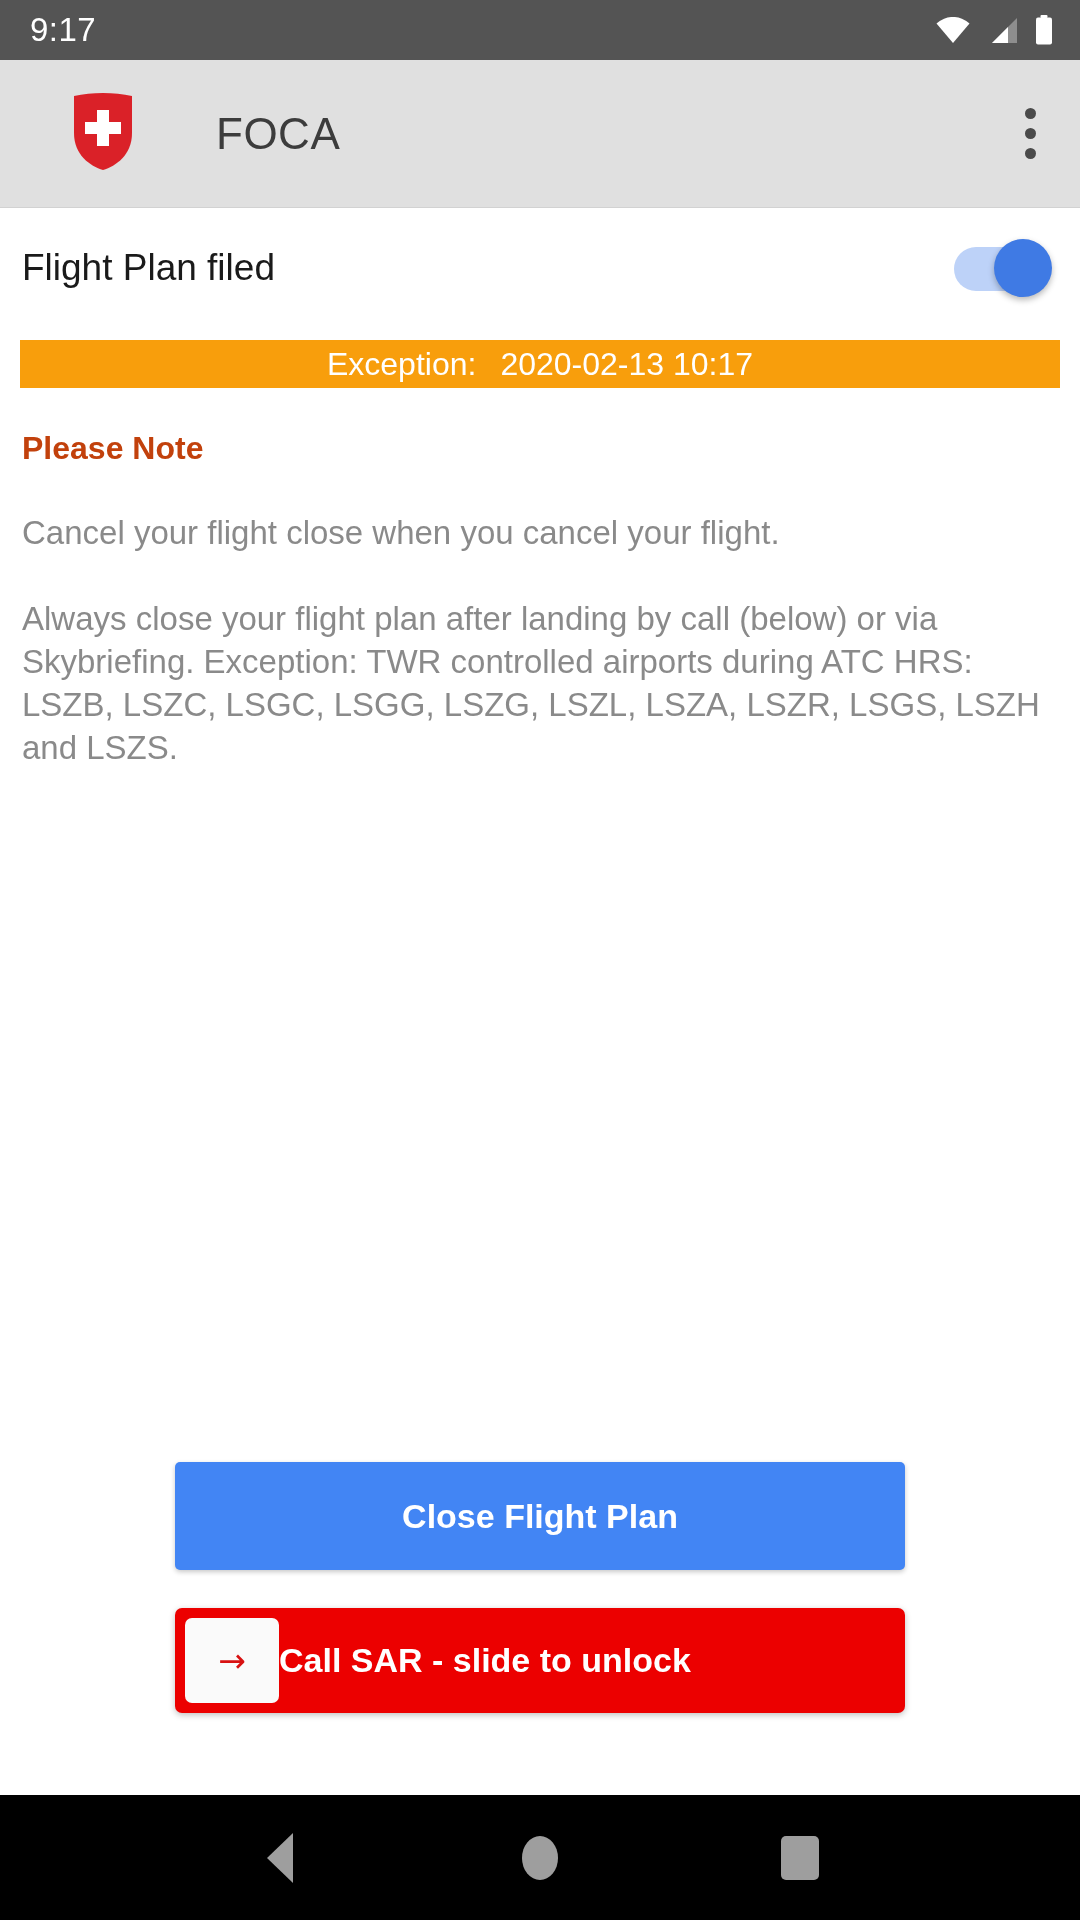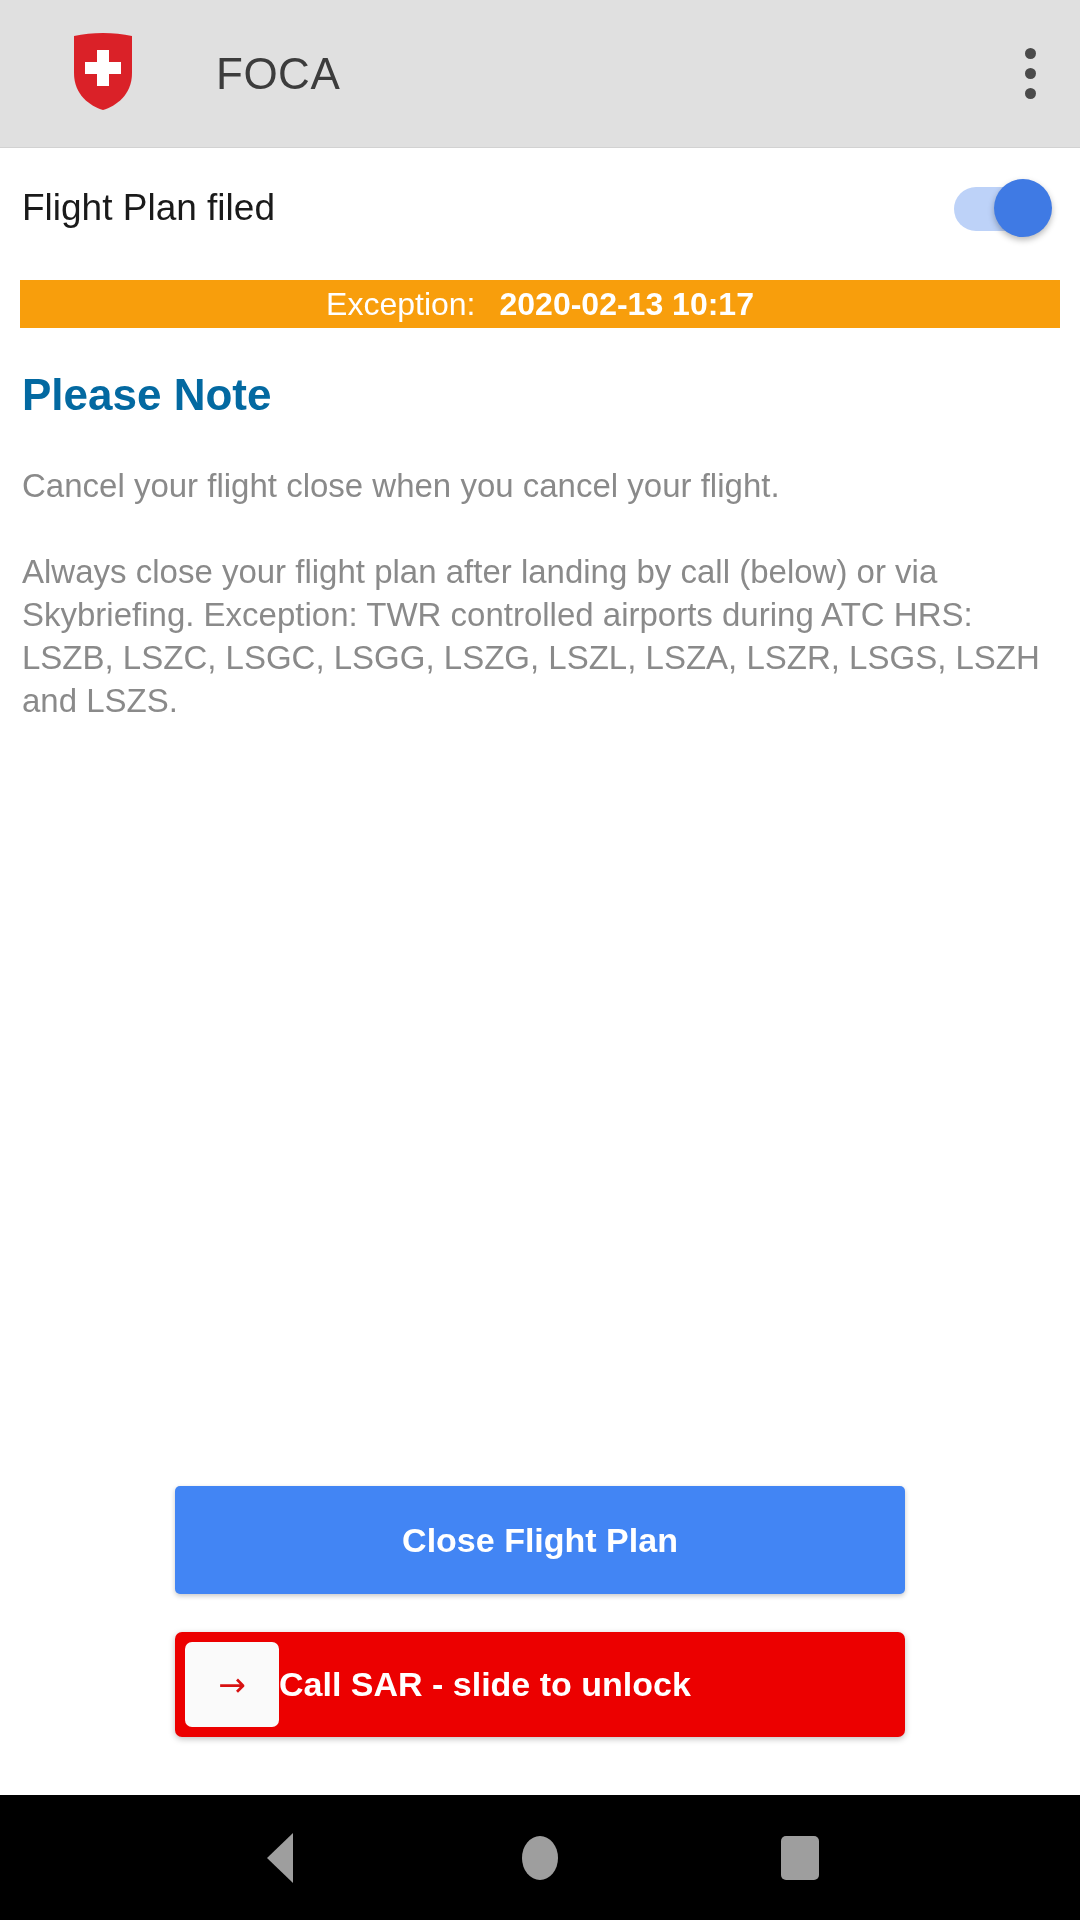--- a/index.html
+++ b/index.html
@@ -144,50 +144,50 @@
     flex: 0 0 auto;
   }
   .reminder-banner .rem-text {
     color: #ffffff;
     font-size: 32px;
     font-family: "Liberation Sans", sans-serif;
   }
   .reminder-banner .rem-value {
     color: #ffffff;
     font-size: 32px;
-    font-weight: bold;
+    font-weight: normal;
     margin-left: 24px;
     font-family: "Liberation Sans", sans-serif;
   }
 
   .notes {
     padding: 42px 24px 0 22px;
     box-sizing: border-box;
     flex: 0 0 auto;
   }
   .notes-heading {
-    font-size: 44px;
+    font-size: 32px;
     font-weight: bold;
-    color: #0369a1;
+    color: #c2410c;
     font-family: "Liberation Sans", sans-serif;
     margin: 0 0 44px 0;
   }
   .notes-para {
     font-size: 33px;
     color: #8a8a8a;
     line-height: 43px;
     font-family: "Liberation Sans", sans-serif;
     margin: 0 0 43px 0;
   }
   .notes-para:last-child { margin-bottom: 0; }
 
   .content-spacer { flex: 1 1 auto; }
 
   .actions {
-    padding: 0 175px 58px 175px;
+    padding: 0 175px 82px 175px;
     box-sizing: border-box;
     flex: 0 0 auto;
   }
   .close-plan-button {
     width: 100%;
     height: 108px;
     background: #4285f4;
     border: none;
     border-radius: 5px;
     color: #ffffff;
@@ -275,20 +275,43 @@
     width: 38px; height: 44px;
     border-radius: 5px;
     background: #9e9e9e;
   }
 </style>
 </head>
 <body>
 
 <div id="screen">
 
+  <div class="status-bar">
+    <span class="status-clock">9:17</span>
+    <span class="status-spacer"></span>
+    <span class="status-icons">
+      <span>
+        <svg class="icon-wifi" width="34" height="27" viewBox="0 0 34 27">
+          <path d="M17 26 L0.5 6.5 A24 24 0 0 1 33.5 6.5 Z" fill="#ffffff"></path>
+        </svg>
+      </span>
+      <span>
+        <svg class="icon-signal" width="32" height="27" viewBox="0 0 32 27">
+          <path d="M31 1 L31 26 L6 26 Z" fill="#8e8e8e"></path>
+          <path d="M22 10 L22 26 L6 26 Z" fill="#ffffff"></path>
+        </svg>
+      </span>
+      <span>
+        <svg class="icon-battery" width="20" height="30" viewBox="0 0 20 30">
+          <rect x="6.5" y="0" width="7" height="3" rx="1" fill="#ffffff"></rect>
+          <rect x="2" y="2.5" width="16" height="27" rx="2" fill="#ffffff"></rect>
+        </svg>
+      </span>
+    </span>
+  </div>
 
   <div class="app-bar">
     <span>
       <svg class="shield" viewBox="0 0 62 78">
         <path d="M2 3 C20 -1 42 -1 60 3 L60 40 C60 62 44 73 31 77 C18 73 2 62 2 40 Z" fill="#da2128"></path>
         <path d="M25 17 L37 17 L37 29 L49 29 L49 41 L37 41 L37 53 L25 53 L25 41 L13 41 L13 29 L25 29 Z" fill="#ffffff"></path>
       </svg>
     </span>
     <span class="app-title">FOCA</span>
     <span class="app-bar-spacer"></span>

